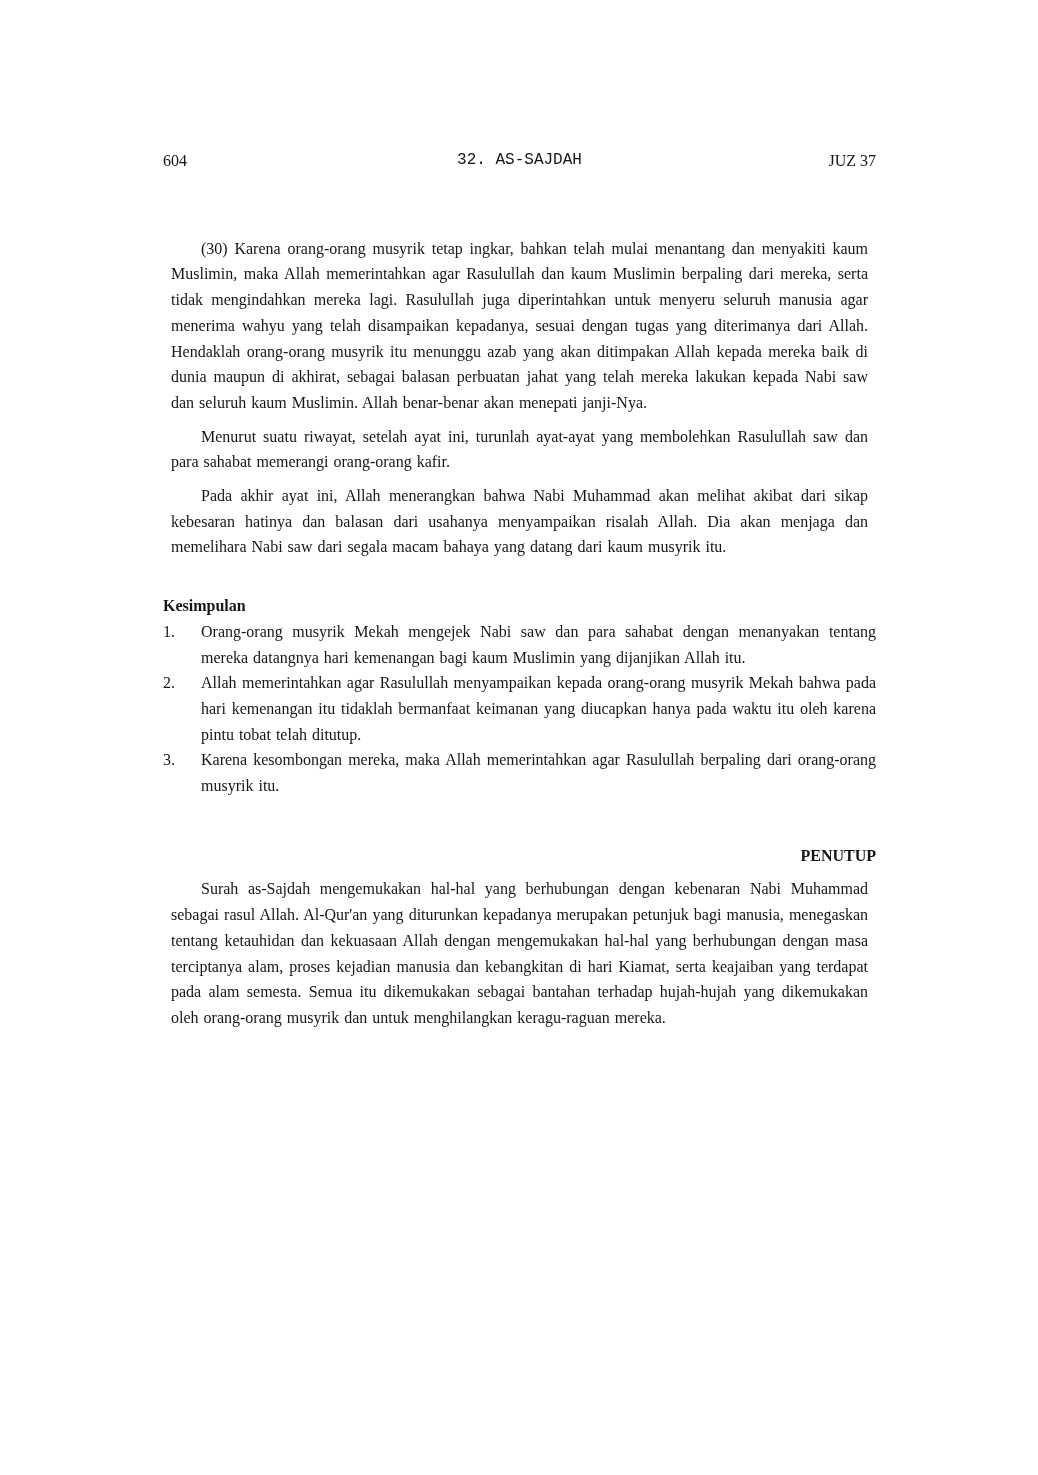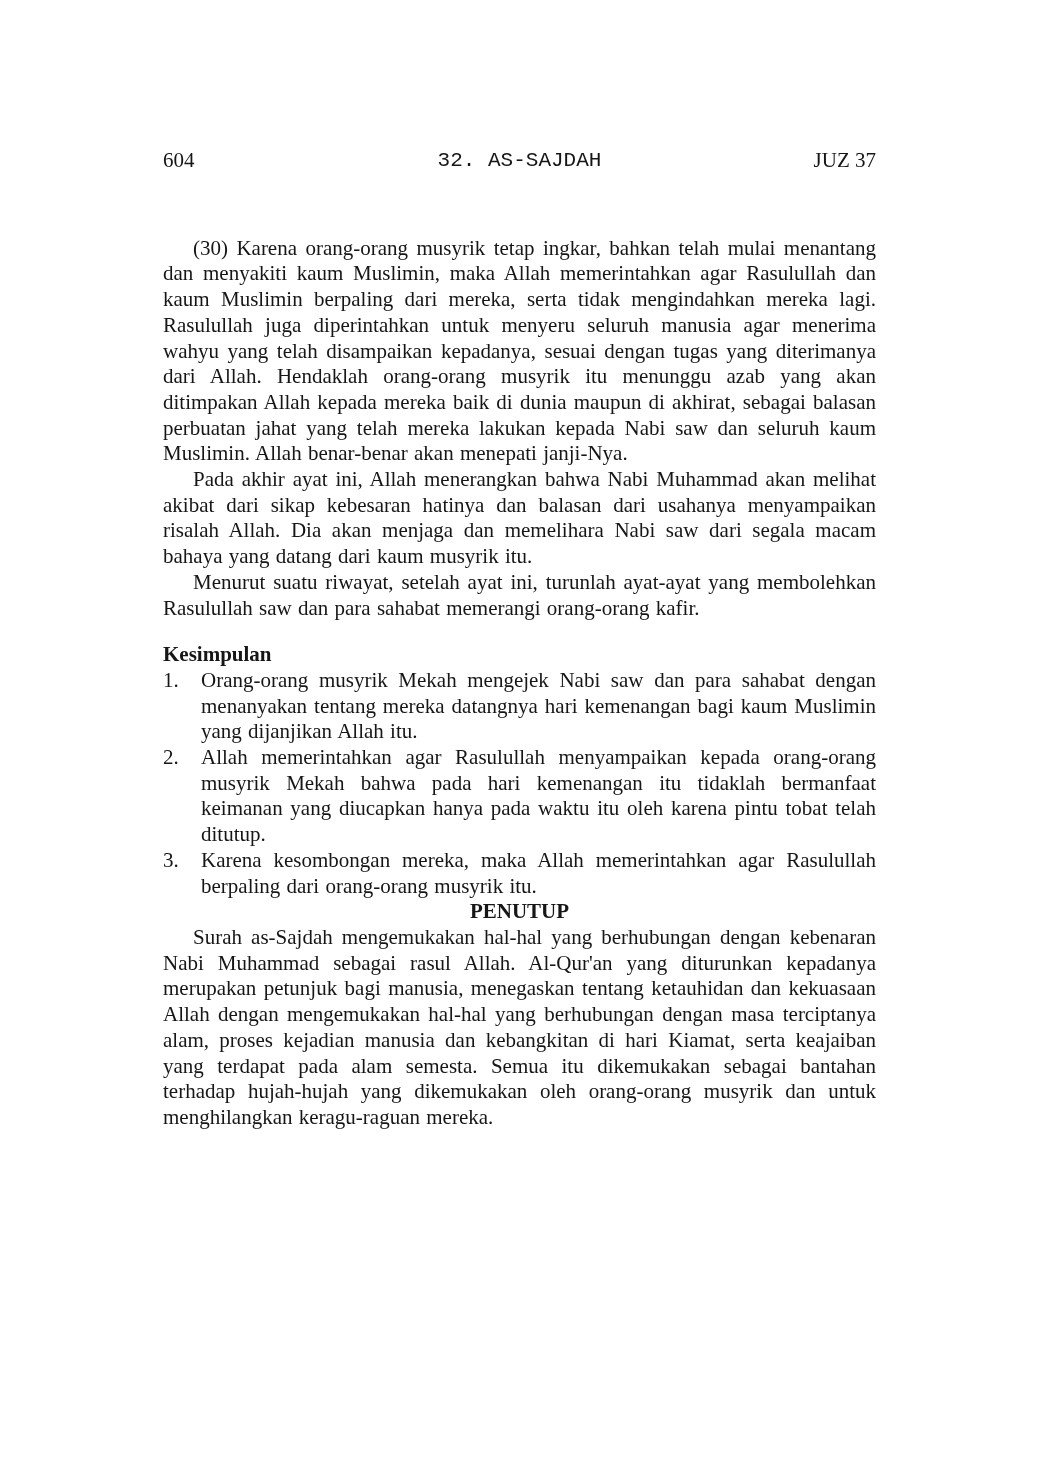--- a/index.html
+++ b/index.html
@@ -7,21 +7,21 @@
     padding: 0;
     background: #ffffff;
   }
   .page {
     position: relative;
     width: 1038px;
     height: 1475px;
     background: #ffffff;
     color: #161616;
     font-family: "Liberation Serif", "DejaVu Serif", serif;
-    font-size: 21px;
+    font-size: 16px;
     line-height: 25.7px;
     box-sizing: border-box;
     overflow: hidden;
   }
   .content {
     position: absolute;
     left: 163px;
     right: 162px;
     top: 148px;
   }
@@ -33,63 +33,64 @@
   .page-header .center-title {
     position: absolute;
     left: 0;
     right: 0;
     text-align: center;
     font-family: Liberation Mono, monospace;
   }
   .page-header span { white-space: nowrap; }
   main { margin-top: 62px; }
   p.para {
-    margin: 0;
+    margin: 8px;
     text-align: justify;
     text-indent: 30px;
     word-spacing: 1px;
   }
   .section-heading {
-    margin-top: 21px;
+    margin-top: 33px;
     font-weight: bold;
   }
   .numbered-list { margin: 0; }
   .list-item {
     position: relative;
     padding-left: 38px;
     text-align: justify;
     word-spacing: 1px;
   }
   .list-item .num {
     position: absolute;
     left: 0;
     top: 0;
   }
   .penutup-heading {
-    text-align: center;
+    margin-top: 44px;
+    text-align: right;
     font-weight: bold;
   }
   .penutup-para { margin-top: 25px; }
 </style>
 </head>
 <body>
 
 <div class="page">
   <div class="content">
 
     <header class="page-header">
       <span>604</span>
       <span class="center-title">32. AS-SAJDAH</span>
       <span>JUZ 37</span>
     </header>
 
     <main>
       <p class="para">(30) Karena orang-orang musyrik tetap ingkar, bahkan telah mulai menantang dan menyakiti kaum Muslimin, maka Allah memerintahkan agar Rasulullah dan kaum Muslimin berpaling dari mereka, serta tidak mengindahkan mereka lagi. Rasulullah juga diperintahkan untuk menyeru seluruh manusia agar menerima wahyu yang telah disampaikan kepadanya, sesuai dengan tugas yang diterimanya dari Allah. Hendaklah orang-orang musyrik itu menunggu azab yang akan ditimpakan Allah kepada mereka baik di dunia maupun di akhirat, sebagai balasan perbuatan jahat yang telah mereka lakukan kepada Nabi saw dan seluruh kaum Muslimin. Allah benar-benar akan menepati janji-Nya.</p>
+      <p class="para">Menurut suatu riwayat, setelah ayat ini, turunlah ayat-ayat yang membolehkan Rasulullah saw dan para sahabat memerangi orang-orang kafir.</p>
       <p class="para">Pada akhir ayat ini, Allah menerangkan bahwa Nabi Muhammad akan melihat akibat dari sikap kebesaran hatinya dan balasan dari usahanya menyampaikan risalah Allah. Dia akan menjaga dan memelihara Nabi saw dari segala macam bahaya yang datang dari kaum musyrik itu.</p>
-      <p class="para">Menurut suatu riwayat, setelah ayat ini, turunlah ayat-ayat yang membolehkan Rasulullah saw dan para sahabat memerangi orang-orang kafir.</p>
 
       <div class="section-heading">Kesimpulan</div>
 
       <div class="numbered-list">
         <div class="list-item">
           <span class="num">1.</span>
           <span>Orang-orang musyrik Mekah mengejek Nabi saw dan para sahabat dengan menanyakan tentang mereka datangnya hari kemenangan bagi kaum Muslimin yang dijanjikan Allah itu.</span>
         </div>
         <div class="list-item">
           <span class="num">2.</span>

